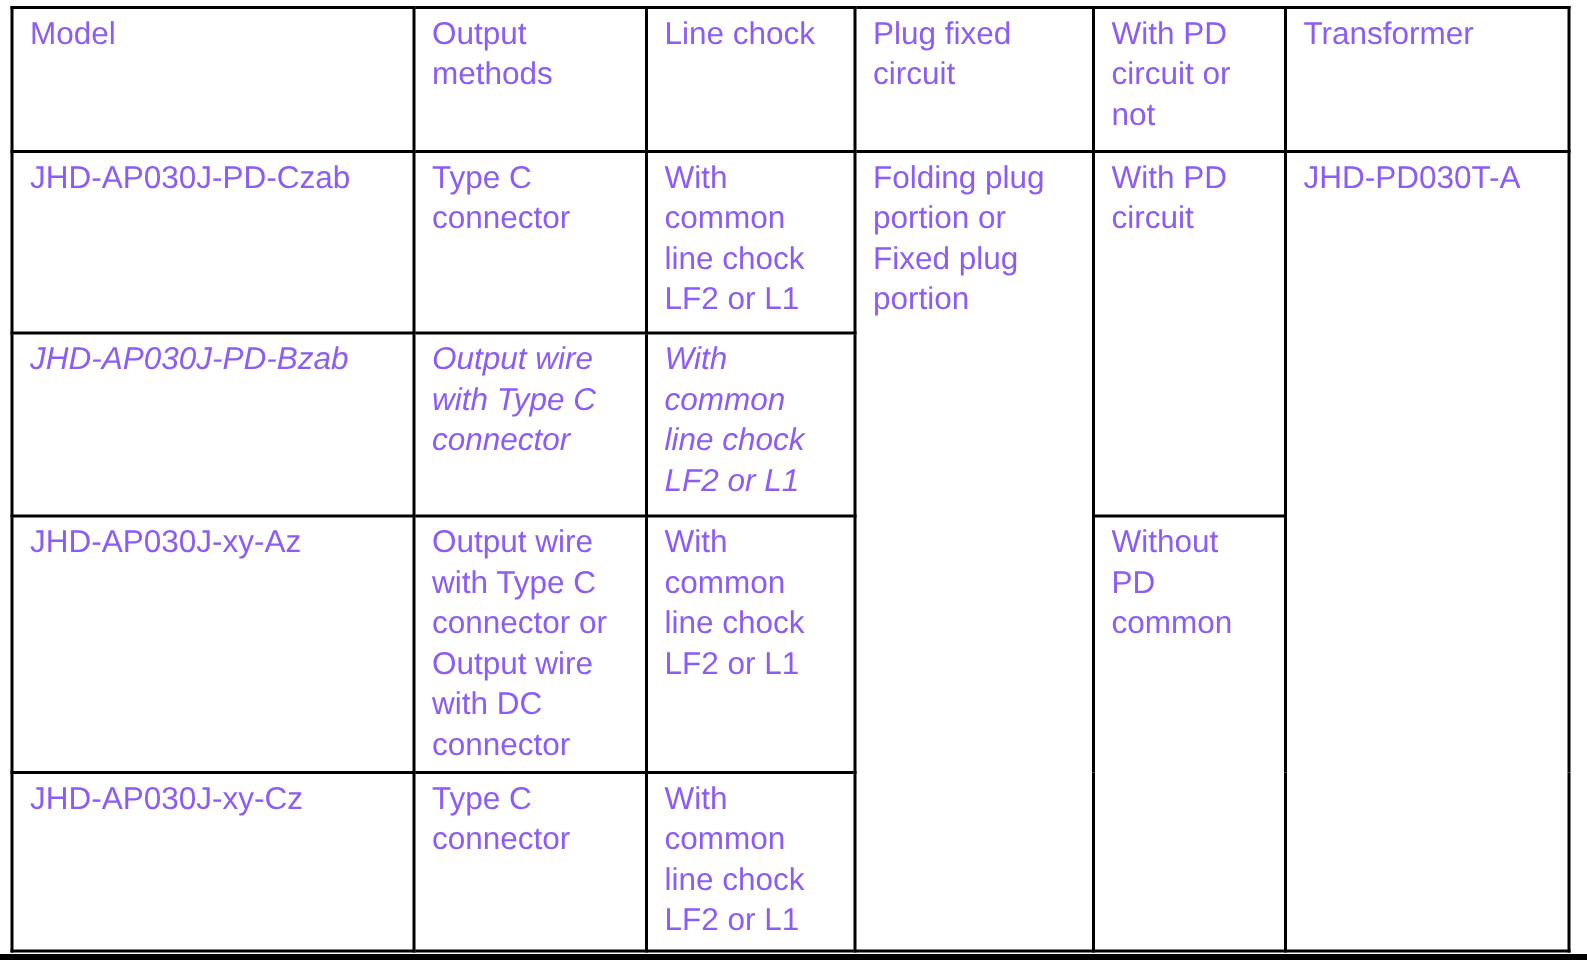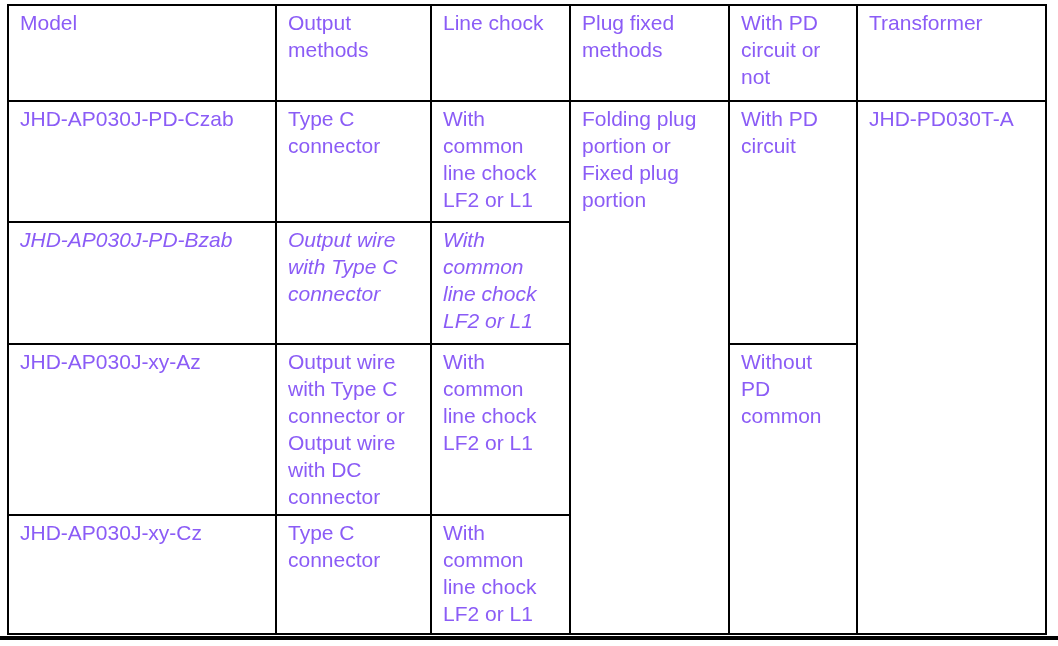--- a/index.html
+++ b/index.html
@@ -62,21 +62,21 @@
     <col style="width:128px">
     <col style="width:189px">
   </colgroup>
   <tbody>
     <tr class="r-head">
       <th>Model</th>
       <th>Output
 methods</th>
       <th>Line chock</th>
       <th>Plug fixed
-methods</th>
+circuit</th>
       <th>With PD
 circuit or
 not</th>
       <th>Transformer</th>
     </tr>
     <tr class="r1">
       <td>JHD-AP030J-PD-Czab</td>
       <td>Type C
 connector</td>
       <td>With

